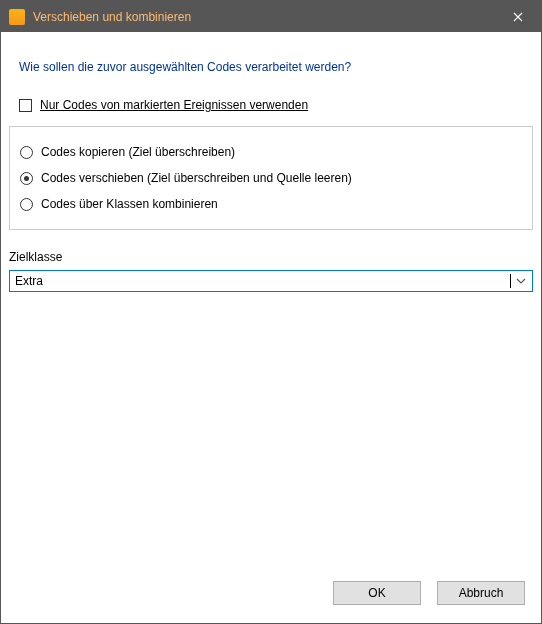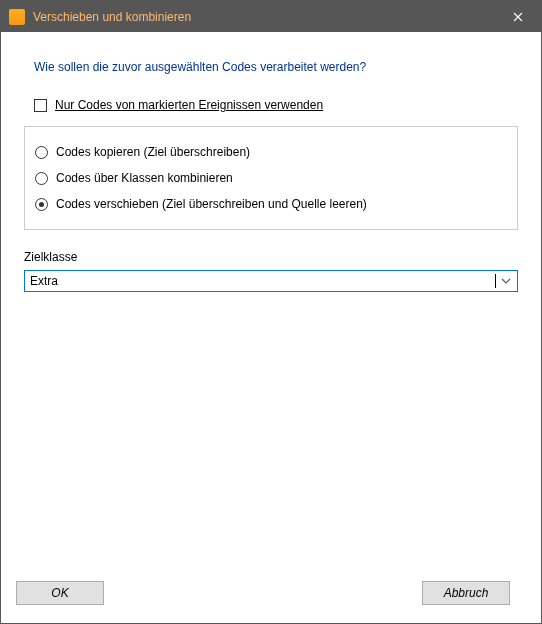--- a/index.html
+++ b/index.html
@@ -63,21 +63,21 @@
   }
   .titlebar .close-btn svg {
     width: 10px;
     height: 10px;
     stroke: #ffffff;
     stroke-width: 1.1;
   }
   
   .body {
     flex: 1;
-    padding: 0 15px;
+    padding: 0 0;
     display: flex;
     flex-direction: column;
   }
   .question {
     color: #003399;
     font-size: 12px;
     margin: 28px 0 24px 18px;
   }
   
   .checkrow {
@@ -167,24 +167,23 @@
     width: 10px;
     height: 6px;
     stroke: #5a5a5a;
     stroke-width: 1.2;
     fill: none;
   }
   .spacer { flex: 1; }
   
   .footer {
     display: flex;
-    justify-content: space-between;
+    justify-content: flex-end;
     padding: 0 16px 18px 0;
-    gap: 2px;
-    font-style: italic;
+    gap: 16px;
   }
   .btn {
     width: 88px;
     height: 24px;
     border: 1px solid #adadad;
     background: #e1e1e1;
     display: flex;
     align-items: center;
     justify-content: center;
     font-size: 12px;
@@ -214,26 +213,26 @@
       <span class="box"></span>
       <span>Nur Codes von markierten Ereignissen verwenden</span>
     </div>
 
     <div class="radio-panel">
       <div class="radio-row">
         <span class="radio"></span>
         <span>Codes kopieren (Ziel überschreiben)</span>
       </div>
       <div class="radio-row">
+        <span class="radio selected"></span>
+        <span>Codes verschieben (Ziel überschreiben und Quelle leeren)</span>
+      </div>
+      <div class="radio-row">
         <span class="radio"></span>
         <span>Codes über Klassen kombinieren</span>
-      </div>
-      <div class="radio-row">
-        <span class="radio selected"></span>
-        <span>Codes verschieben (Ziel überschreiben und Quelle leeren)</span>
       </div>
     </div>
 
     <div class="field-label">Zielklasse</div>
 
     <div class="combobox">
       <span class="value">Extra</span>
       <span class="chev">
         <svg viewBox="0 0 10 6">
             <path d="M1 1 L5 5 L9 1"></path>

